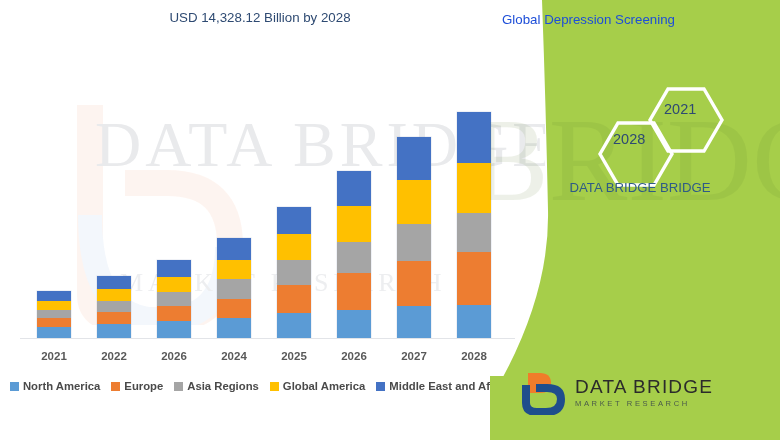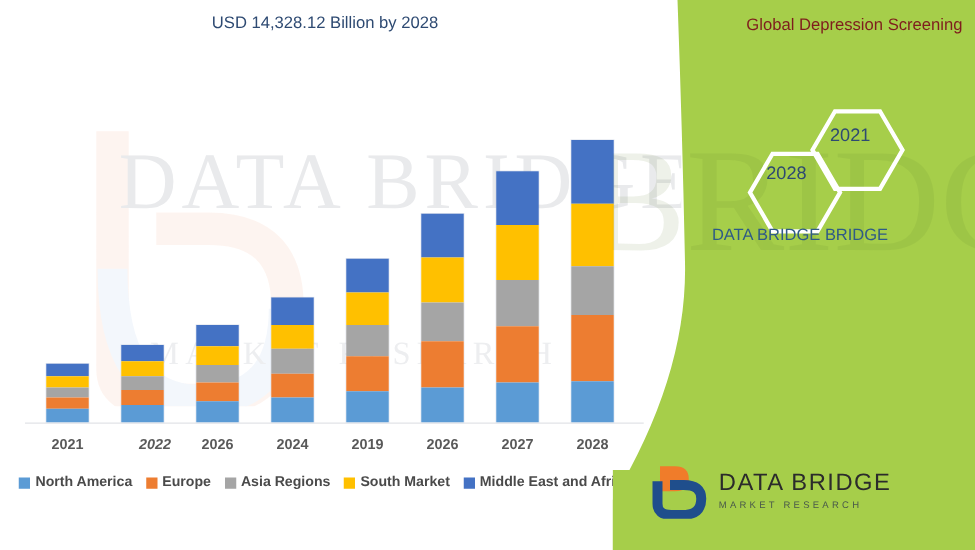--- a/index.html
+++ b/index.html
@@ -76,23 +76,23 @@
   .legend-label{font-size:11.3px;font-weight:bold;color:#4a4a4a;white-space:nowrap;}
 
   
   #right-panel{
     position:absolute;right:0;top:0;width:290px;height:440px;
     z-index:5;overflow:hidden;
   }
   #green-shape{position:absolute;left:0;top:0;width:290px;height:440px;}
 
   #right-title{
-    position:absolute;left:22px;top:10px;width:258px;
-    text-align:right;font-size:13.3px;line-height:1.52;
-    color:#7f1d1d;z-index:7;
+    position:absolute;left:12px;top:10px;width:258px;
+    text-align:left;font-size:13.3px;line-height:1.52;
+    color:#1d4ed8;z-index:7;
   }
   #hexes{position:absolute;left:80px;top:85px;width:190px;height:105px;z-index:7;}
   .hex-label{
     position:absolute;font-size:14.5px;color:#2e4a72;font-weight:normal;
   }
   #hex-label-a{left:174px;top:101px;}
   #hex-label-b{left:123px;top:131px;}
 
   #brand-block{
     position:absolute;left:30px;top:178px;width:240px;text-align:center;
@@ -192,32 +192,32 @@
       <div class="legend-item">
         <span class="legend-swatch" style="background: rgb(237, 125, 49);"></span>
         <span class="legend-label">Europe</span>
       </div>
       <div class="legend-item">
         <span class="legend-swatch" style="background: rgb(165, 165, 165);"></span>
         <span class="legend-label">Asia Regions</span>
       </div>
       <div class="legend-item">
         <span class="legend-swatch" style="background: rgb(255, 192, 0);"></span>
-        <span class="legend-label">South Market</span>
+        <span class="legend-label">Global America</span>
       </div>
       <div class="legend-item">
         <span class="legend-swatch" style="background: rgb(68, 114, 196);"></span>
         <span class="legend-label">Middle East and Africa</span>
       </div>
     </div>
 <div class="xtick" style="left: 24px;">2021</div>
-    <div class="xtick" style="left: 94px; font-style: italic;">2022</div>
+    <div class="xtick" style="left: 84px;">2022</div>
     <div class="xtick" style="left: 144px;">2026</div>
     <div class="xtick" style="left: 204px;">2024</div>
-    <div class="xtick" style="left: 264px;">2019</div>
+    <div class="xtick" style="left: 264px;">2025</div>
     <div class="xtick" style="left: 324px; text-align: center;">2026</div>
     <div class="xtick" style="left: 384px;">2027</div>
     <div class="xtick" style="left: 444px;">2028</div>
   </div>
 
 <div id="right-panel">
   <svg id="green-shape" viewBox="0 0 290 440" preserveAspectRatio="none">
     <path d="M52 0 L290 0 L290 440 L0 440 L0 400 Q60 300 58 210 Q56 110 52 0 Z" fill="#A6CE4A"></path>
     <g opacity="0.10" fill="#5a7a2a">
       <text x="-20" y="200" font-family="Liberation Serif, serif" font-size="118">BRIDGE</text>

